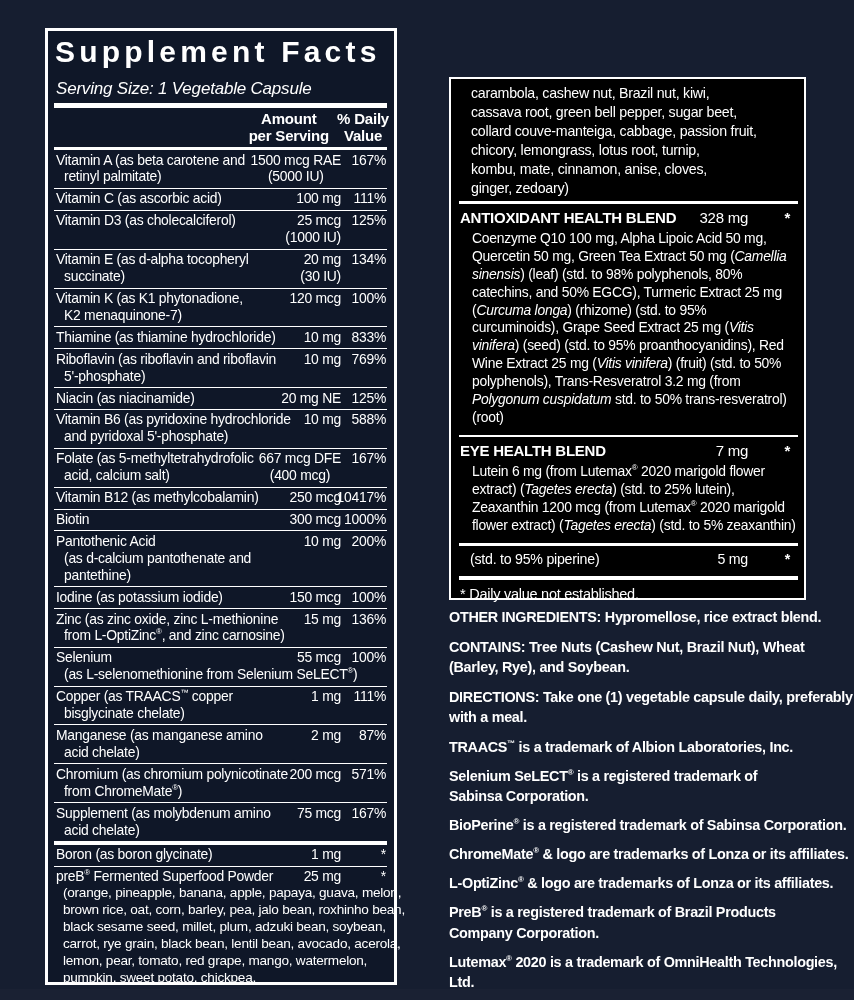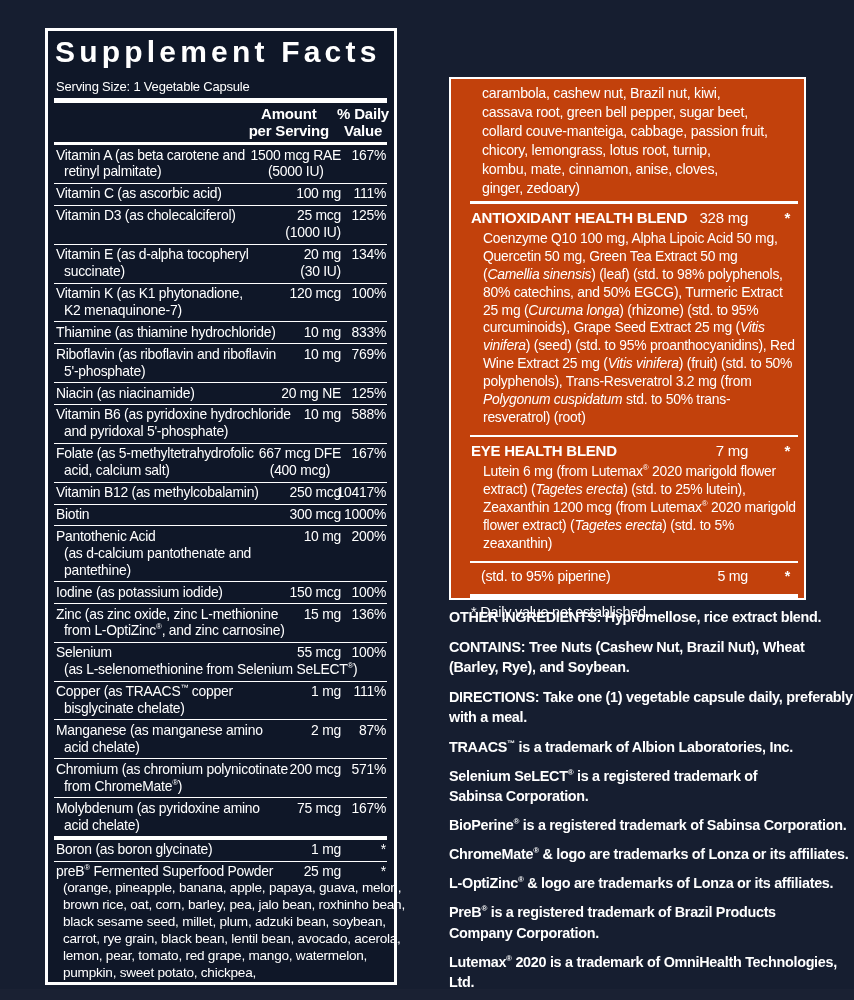--- a/index.html
+++ b/index.html
@@ -16,21 +16,21 @@
   
   .left-box{
     position:absolute;left:45px;top:28px;width:352px;height:957px;
     background:#0f1728;border:3px solid #fff;box-sizing:border-box;
     padding:3px 7px 0 6px;
   }
   .sf-title{
     font-size:30px;font-weight:bold;letter-spacing:4.2px;
     white-space:nowrap;margin:1px 0 10px 1px;
   }
-  .sf-serving{font-size:13px;margin:0 0 4px 2px;letter-spacing:-0.2px;}
+  .sf-serving{font-size:17px;margin:0 0 4px 2px;letter-spacing:-0.2px;font-style:italic;}
   .bar-thick{height:5px;background:#fff;}
   .bar-med{height:3px;background:#fff;}
   .sf-header{
     position:relative;height:37px;font-size:15px;line-height:17px;
     font-weight:bold;letter-spacing:-0.2px;padding-top:2px;
   }
   .hdr-amount{position:absolute;right:58px;top:2px;text-align:center;}
   .hdr-daily{position:absolute;right:-2px;top:2px;text-align:center;}
 
   .rows{}
@@ -44,22 +44,22 @@
   .s-name{padding-left:2px;padding-right:100px;white-space:nowrap;}
   .s-cont{padding-left:10px;white-space:nowrap;}
   .s-list{padding-left:9px;white-space:nowrap;font-size:13.6px;}
   .s-amt{position:absolute;top:1.5px;right:46px;text-align:right;white-space:nowrap;}
   .s-amt div{text-align:center;}
   .s-pct{position:absolute;top:1.5px;right:1px;text-align:right;}
 
   
   .right-box{
     position:absolute;left:449px;top:77px;width:357px;height:523px;
-    background:#c2410c;border:2.5px solid #fff;box-sizing:border-box;
-    padding:5px 6px 0 19px;font-size:14.2px;letter-spacing:-0.25px;
+    background:#000000;border:2.5px solid #fff;box-sizing:border-box;
+    padding:5px 6px 0 8px;font-size:14.2px;letter-spacing:-0.25px;
   }
   .fruit-list{padding-left:12px;line-height:18.9px;}
   .rsep{height:2.5px;background:#fff;margin:4px 0 3px;}
   .rsep.thick{height:3.5px;}
   .blend-hdr{position:relative;font-weight:bold;font-size:15px;padding:2px 0 2px 1px;}
   .b-amt{position:absolute;right:50px;top:2px;font-weight:normal;}
   .b-star{position:absolute;right:8px;top:2px;font-weight:bold;}
   .blend-desc{padding:2px 2px 4px 13px;font-size:13.9px;line-height:17.9px;}
   .bio-row{position:relative;padding:2px 0 4px 1px;font-size:14.2px;line-height:17.9px;}
   .bio-cont{padding-left:10px;}
@@ -196,21 +196,21 @@
         <div class="s-amt">2 mg</div>
         <div class="s-pct">87%</div>
       </div>
       <div class="s-row">
         <div class="s-name">Chromium (as chromium polynicotinate</div>
         <div class="s-cont">from ChromeMate<sup>®</sup>)</div>
         <div class="s-amt">200 mcg</div>
         <div class="s-pct">571%</div>
       </div>
       <div class="s-row">
-        <div class="s-name">Molybdenum (as pyridoxine amino</div>
+        <div class="s-name">Supplement (as molybdenum amino</div>
         <div class="s-cont">acid chelate)</div>
         <div class="s-amt">75 mcg</div>
         <div class="s-pct">167%</div>
       </div>
       <div class="s-row thick">
         <div class="s-name">Boron (as boron glycinate)</div>
         <div class="s-amt">1 mg</div>
         <div class="s-pct">*</div>
       </div>
       <div class="s-row">

